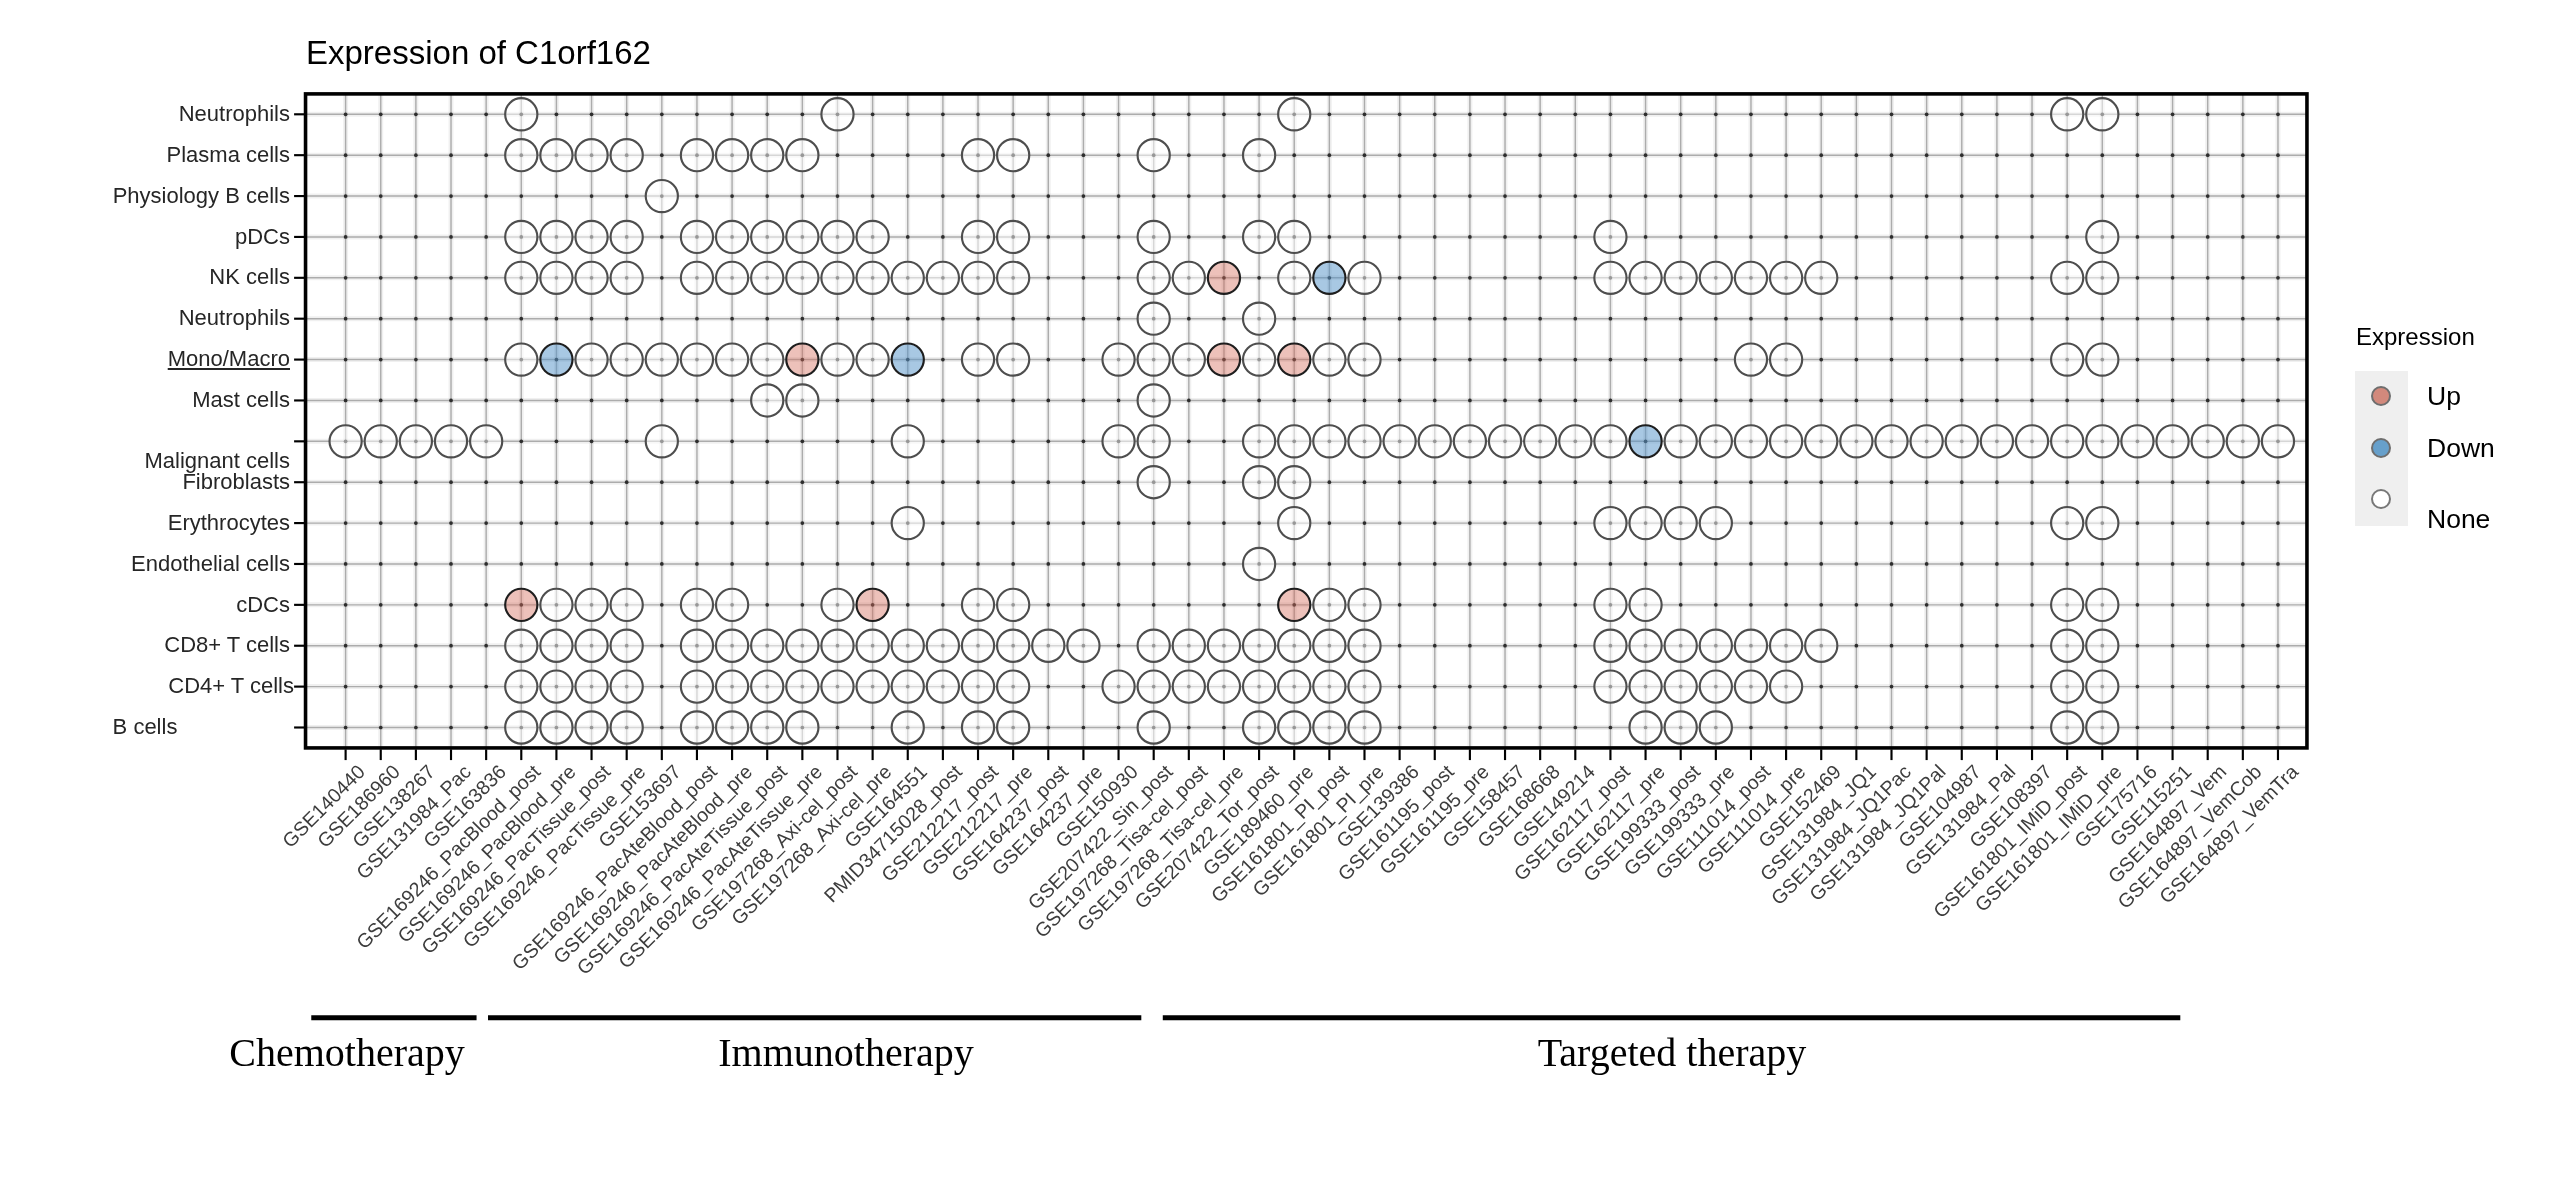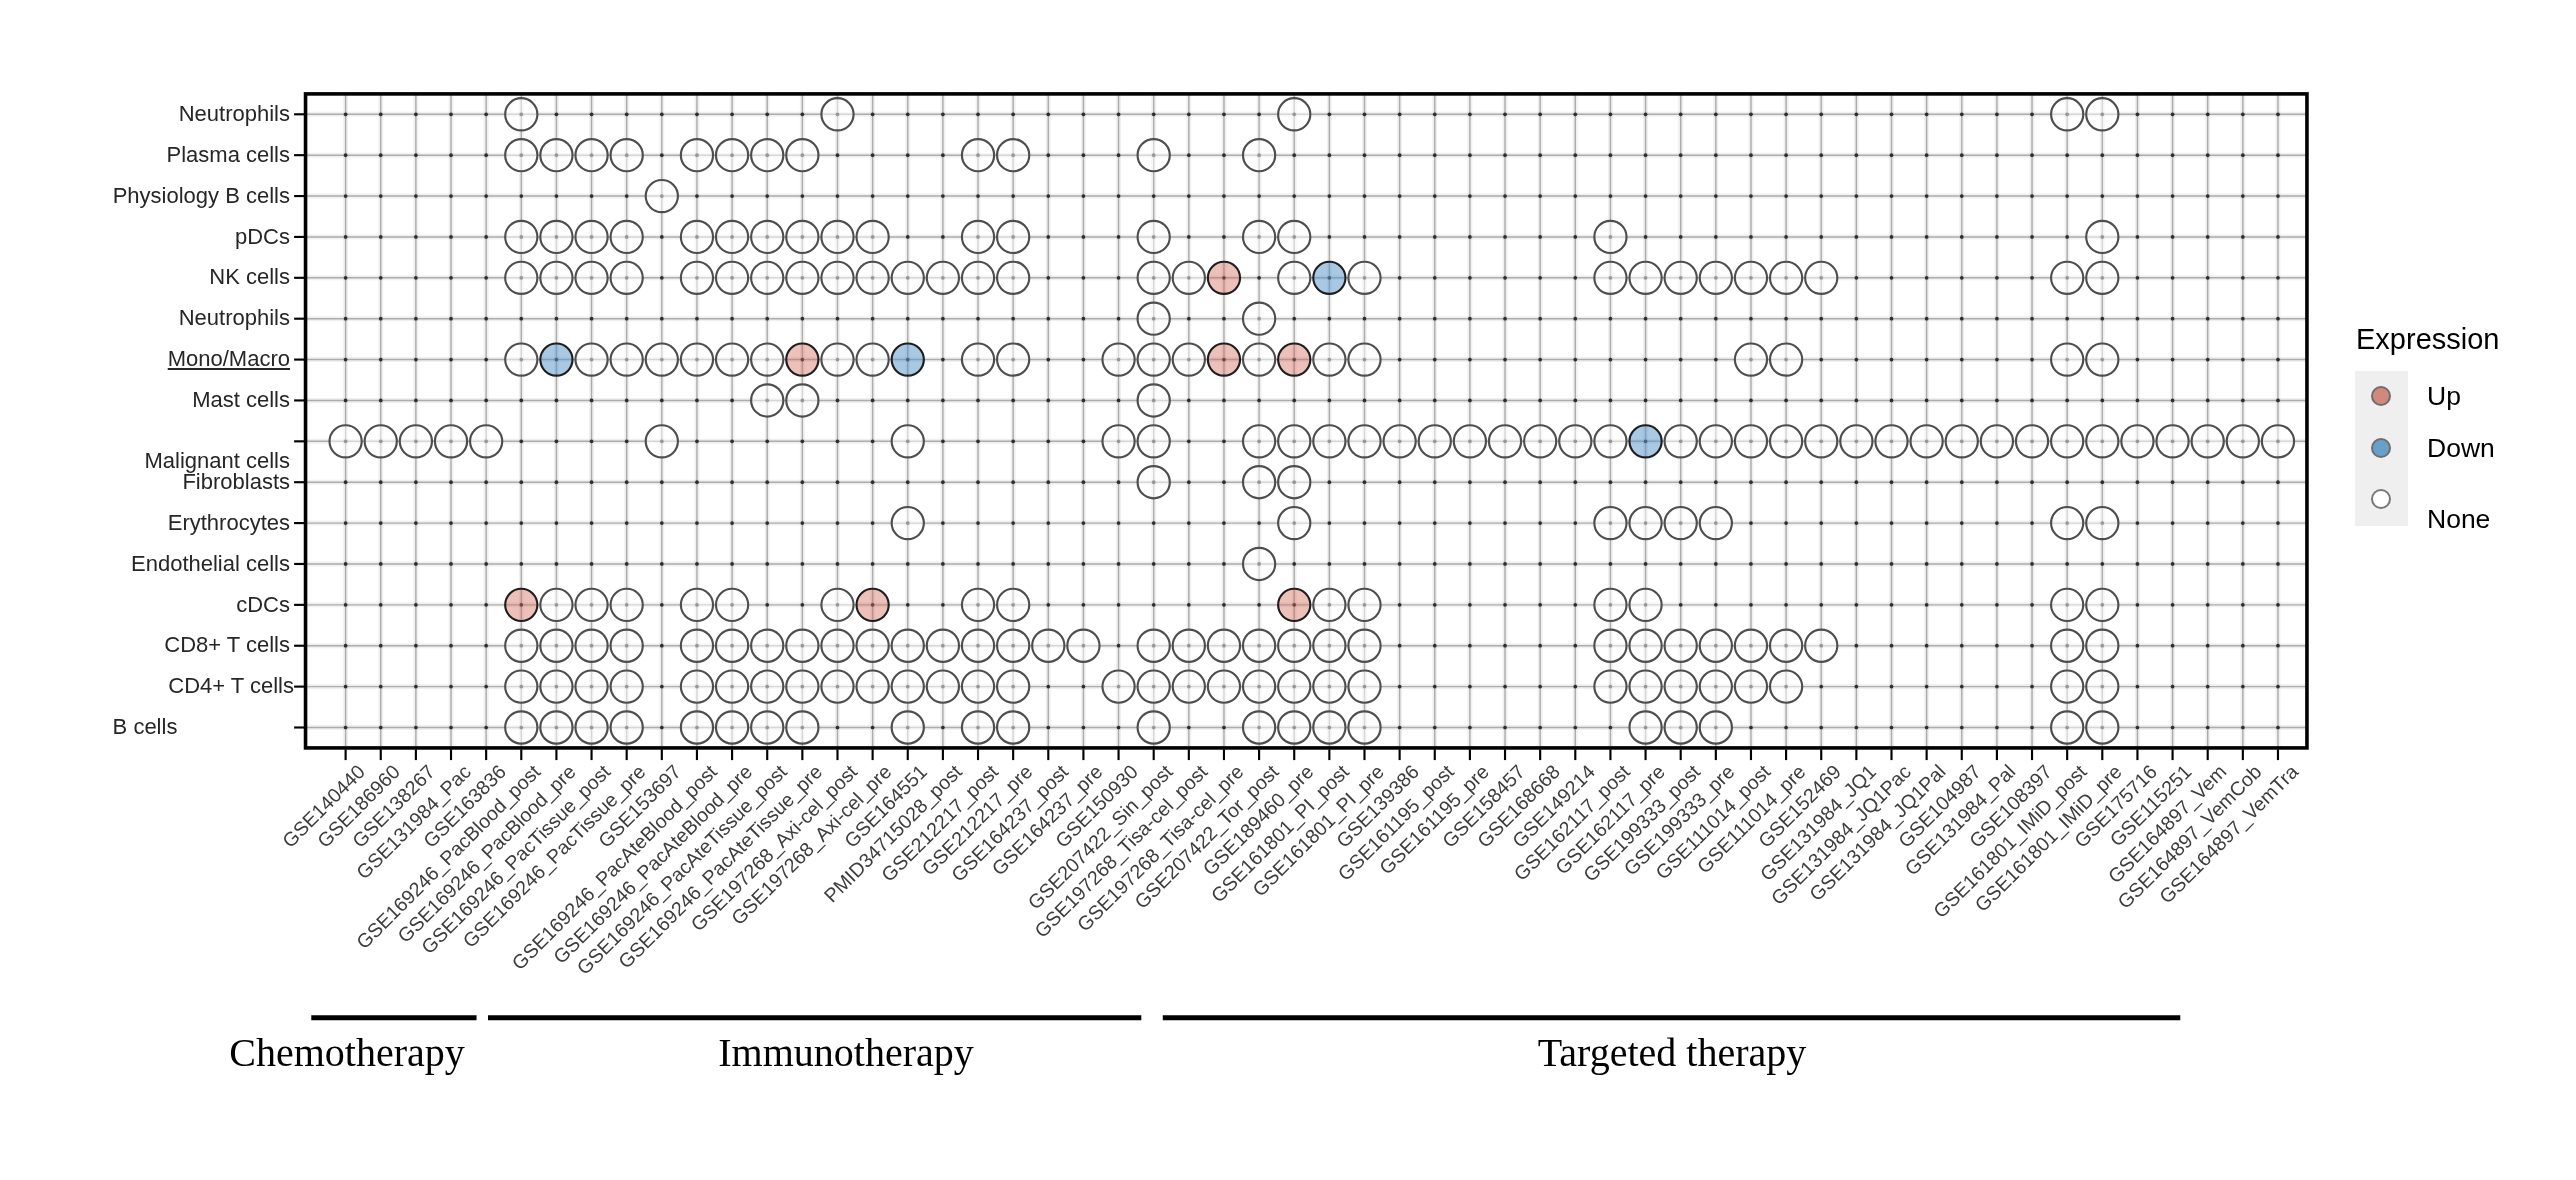--- a/index.html
+++ b/index.html
@@ -9,21 +9,21 @@
   svg{position:absolute;left:0;top:0;}
   .page-title{position:absolute;left:306px;top:34px;font-size:33px;color:#000;
       letter-spacing:0px;white-space:nowrap;}
   .ylab{position:absolute;text-align:right;font-size:22px;color:#262626;
       white-space:nowrap;line-height:24px;}
   .xlab-anchor{position:absolute;width:0;height:0;}
   .xlab{position:absolute;right:0;top:0;font-size:19.7px;color:#3d3d3d;white-space:nowrap;
       transform:rotate(-45deg);transform-origin:100% 0%;line-height:21.5px;}
   .grouplab{position:absolute;font-family:"Liberation Serif","DejaVu Serif",serif;
       font-size:40px;color:#000;white-space:nowrap;transform:translateX(-50%);}
-  .legend-title{position:absolute;left:2356px;top:323px;font-size:29px;color:#000;}
+  .legend-title{position:absolute;left:2356px;top:323px;font-size:24px;color:#000;}
   .legend-key-bg{position:absolute;left:2355px;width:53px;height:52px;background:#EFEFEF;}
   .legend-dot{position:absolute;border-radius:50%;box-sizing:border-box;}
   .legend-label{position:absolute;left:2427px;font-size:26.5px;color:#000;line-height:29px;white-space:nowrap;}
 </style>
 </head>
 <body>
 
 <div id="stage">
   <svg id="plot-svg" width="2576" height="1181" viewBox="0 0 3600 1650">
       <line x1="483" y1="131" x2="483" y2="1045" stroke="rgba(0,0,0,0.06)" stroke-width="7"></line>
@@ -1382,20 +1382,21 @@
       <line x1="411" y1="730.8000000000001" x2="425" y2="730.8000000000001" stroke="#000" stroke-width="3"></line>
       <line x1="411" y1="787.9300000000001" x2="425" y2="787.9300000000001" stroke="#000" stroke-width="3"></line>
       <line x1="411" y1="845.0600000000001" x2="425" y2="845.0600000000001" stroke="#000" stroke-width="3"></line>
       <line x1="411" y1="902.19" x2="425" y2="902.19" stroke="#000" stroke-width="3"></line>
       <line x1="411" y1="959.32" x2="425" y2="959.32" stroke="#000" stroke-width="3"></line>
       <line x1="411" y1="1016.45" x2="425" y2="1016.45" stroke="#000" stroke-width="3"></line>
       <line x1="435" y1="1422" x2="666" y2="1422" stroke="#000" stroke-width="7"></line>
       <line x1="682" y1="1422" x2="1595" y2="1422" stroke="#000" stroke-width="7"></line>
       <line x1="1625" y1="1422" x2="3047" y2="1422" stroke="#000" stroke-width="7"></line>
     </svg>
+  <div class="page-title">Expression of C1orf162</div>
   <div id="ylabs">
       <div class="ylab" style="left: 0px; width: 290px; top: 102px;">Neutrophils</div>
       <div class="ylab" style="left: 0px; width: 290px; top: 143px;">Plasma cells</div>
       <div class="ylab" style="left: 0px; width: 290px; top: 184px;">Physiology B cells</div>
       <div class="ylab" style="left: 0px; width: 290px; top: 225px;">pDCs</div>
       <div class="ylab" style="left: 0px; width: 290px; top: 265px;">NK cells</div>
       <div class="ylab" style="left: 0px; width: 290px; top: 306px;">Neutrophils</div>
       <div class="ylab" style="left: 0px; width: 290px; top: 347px; text-decoration: underline;">Mono/Macro</div>
       <div class="ylab" style="left: 0px; width: 290px; top: 388px;">Mast cells</div>
       <div class="ylab" style="left: 0px; width: 290px; top: 429px; margin-top: 20px;">Malignant cells</div>

